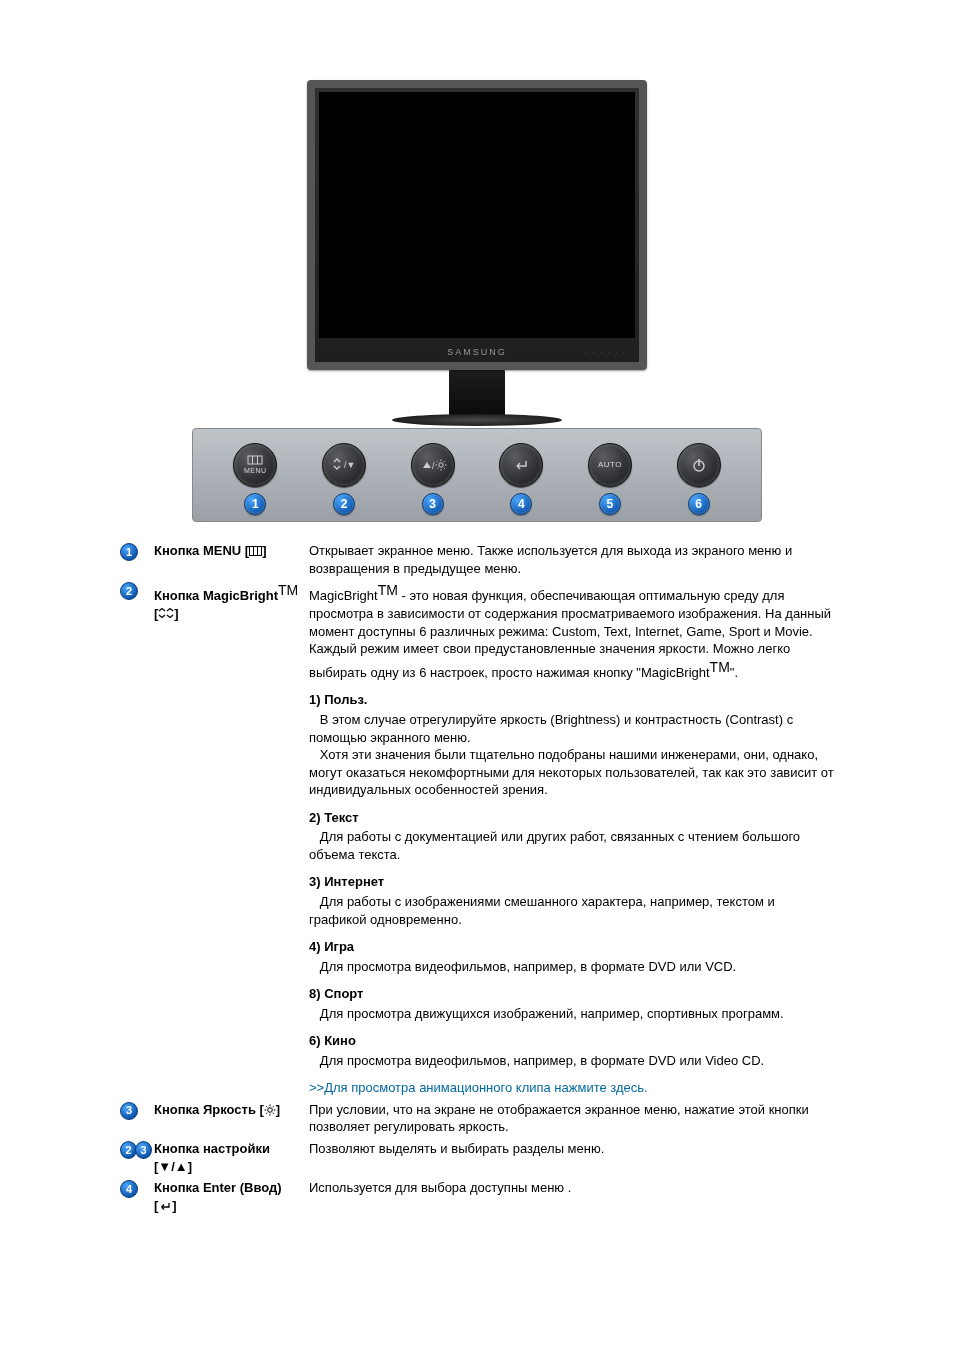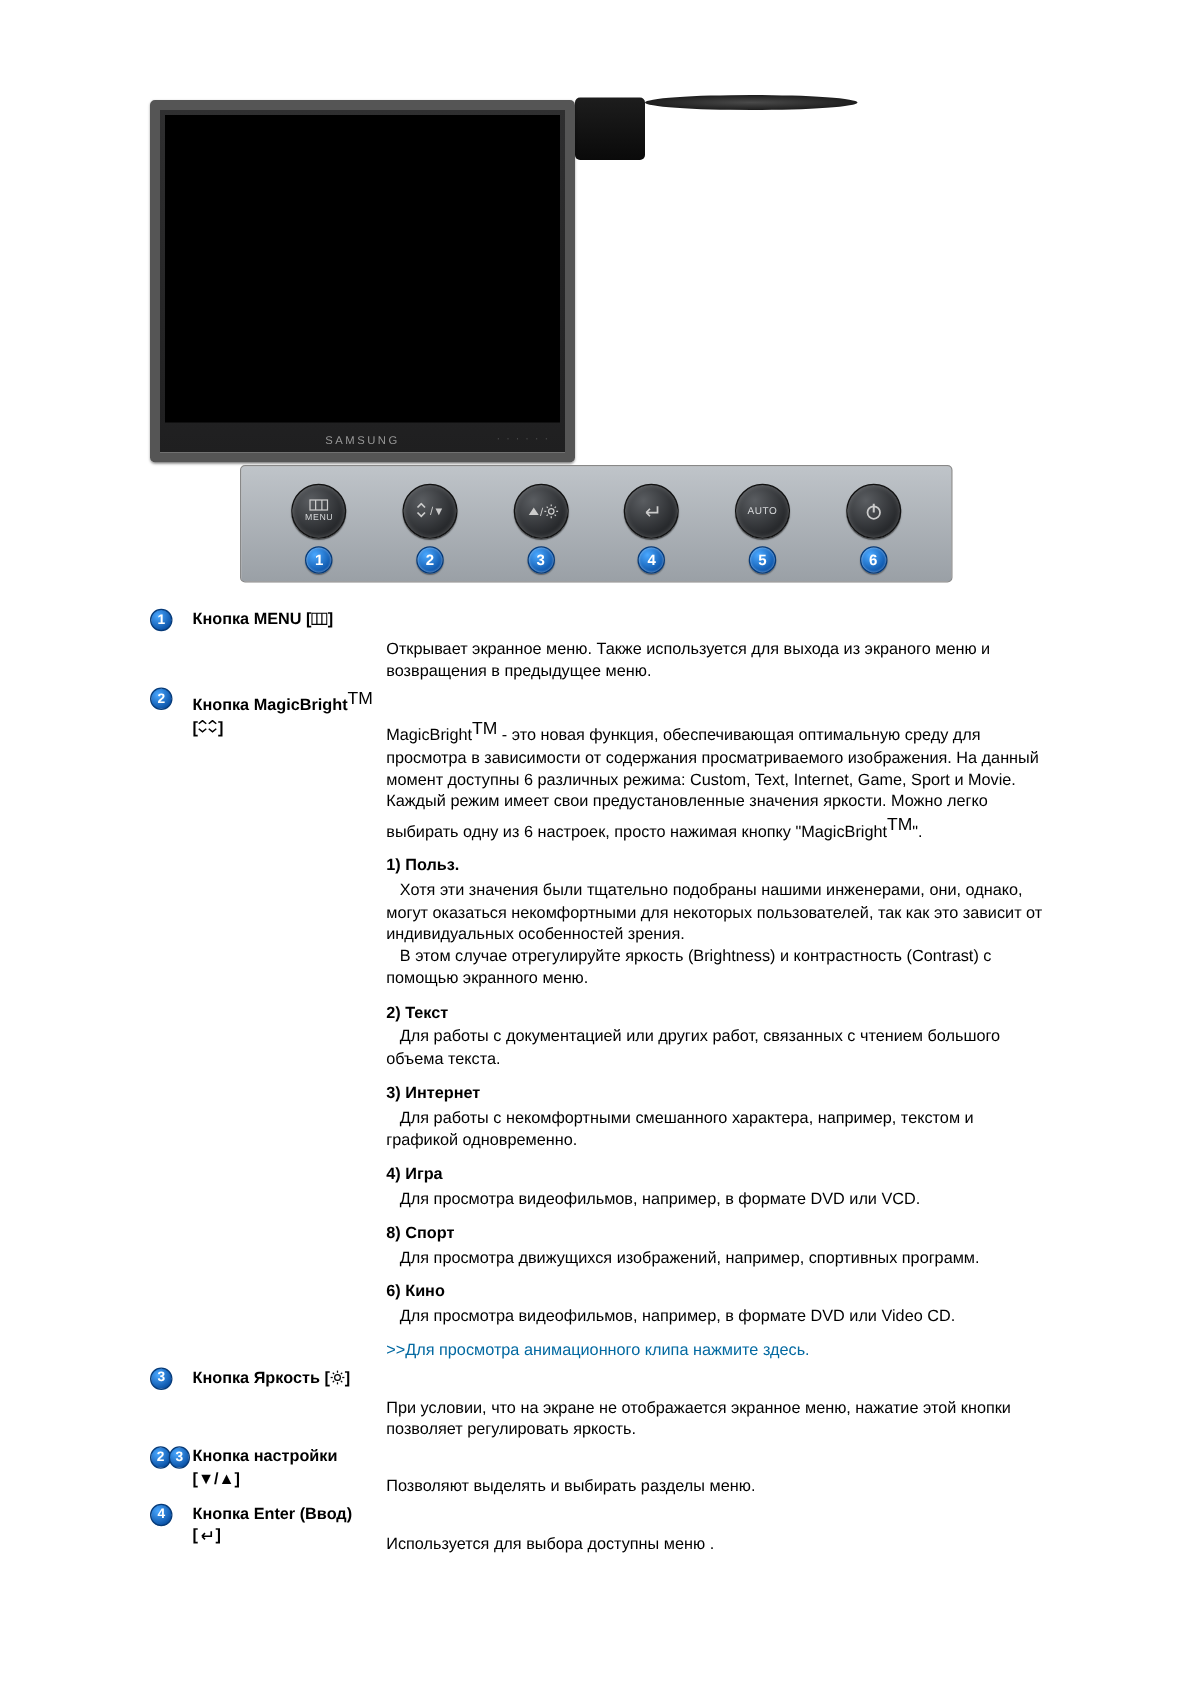--- a/index.html
+++ b/index.html
@@ -8,22 +8,22 @@
     font-size: 13px;
     color: #000;
     background: #fff;
     width: 954px;
     margin: 0 auto;
     padding: 80px 120px 60px 120px;
     line-height: 1.35;
   }
   .monitor-wrap {
     display: flex;
-    flex-direction: row;
-    align-items: flex-start;
+    flex-direction: column;
+    align-items: center;
     margin-bottom: 8px;
   }
   .monitor {
     width: 340px;
     height: 290px;
     background: linear-gradient(#2f2f30, #1f1f20);
     border: 8px solid #555;
     border-radius: 4px;
     position: relative;
     box-shadow: 0 1px 2px rgba(0,0,0,.4);
@@ -110,21 +110,21 @@
     font-size: 12px;
     display: flex;
     align-items: center;
     justify-content: center;
     box-shadow: 0 1px 1px rgba(0,0,0,.4), inset 0 0 2px rgba(255,255,255,.6);
   }
   .table { width: 100%; margin-top: 20px; }
   .row { display: flex; align-items: flex-start; margin-bottom: 4px; }
   .col-badge { width: 34px; flex-shrink: 0; padding-top: 1px; display:flex; }
   .col-label { width: 155px; flex-shrink: 0; font-weight: bold; padding-right: 6px;}
-  .col-desc { flex: 1; margin-top: 24px; }
+  .col-desc { flex: 1; }
   .badge {
     width: 18px; height: 18px;
     border-radius: 50%;
     background: radial-gradient(circle at 35% 30%, #4aa8ff, #0b53a8 75%);
     border: 1px solid #063a78;
     color: #fff;
     font-weight: bold;
     font-size: 11px;
     display: inline-flex;
     align-items: center;
@@ -245,31 +245,31 @@
         </svg><span>]</span>
     </div>
     <div class="col-desc">
       <span>MagicBright</span><span class="tm">TM</span><span> - это новая функция, обеспечивающая оптимальную среду для просмотра в зависимости от содержания просматриваемого изображения. На данный момент доступны 6 различных режима: Custom, Text, Internet, Game, Sport и Movie. Каждый режим имеет свои предустановленные значения яркости. Можно легко выбирать одну из 6 настроек, просто нажимая кнопку "MagicBright</span><span class="tm">TM</span><span>".</span>
 
       <div class="modes">
         <div>
           <div class="mode-title">1) Польз.</div>
           <div class="mode-body">
             <span class="indent" style="text-indent:12px; display:inline"></span>
+            <span style="display:block; text-indent:0">&nbsp;&nbsp;&nbsp;<span>В этом случае отрегулируйте яркость (Brightness) и контрастность (Contrast) с помощью экранного меню.</span></span>
             <span style="display:block; text-indent:0">&nbsp;&nbsp;&nbsp;<span>Хотя эти значения были тщательно подобраны нашими инженерами, они, однако, могут оказаться некомфортными для некоторых пользователей, так как это зависит от индивидуальных особенностей зрения.</span></span>
-            <span style="display:block; text-indent:0">&nbsp;&nbsp;&nbsp;<span>В этом случае отрегулируйте яркость (Brightness) и контрастность (Contrast) с помощью экранного меню.</span></span>
           </div>
         </div>
         <div>
           <div class="mode-title">2) Текст</div>
           <div class="mode-body">&nbsp;&nbsp;&nbsp;<span>Для работы с документацией или других работ, связанных с чтением большого объема текста.</span></div>
         </div>
         <div>
           <div class="mode-title">3) Интернет</div>
-          <div class="mode-body">&nbsp;&nbsp;&nbsp;<span>Для работы с некомфортными смешанного характера, например, текстом и графикой одновременно.</span></div>
+          <div class="mode-body">&nbsp;&nbsp;&nbsp;<span>Для работы с изображениями смешанного характера, например, текстом и графикой одновременно.</span></div>
         </div>
         <div>
           <div class="mode-title">4) Игра</div>
           <div class="mode-body">&nbsp;&nbsp;&nbsp;<span>Для просмотра видеофильмов, например, в формате DVD или VCD.</span></div>
         </div>
         <div>
           <div class="mode-title">8) Спорт</div>
           <div class="mode-body">&nbsp;&nbsp;&nbsp;<span>Для просмотра движущихся изображений, например, спортивных программ.</span></div>
         </div>
         <div>

